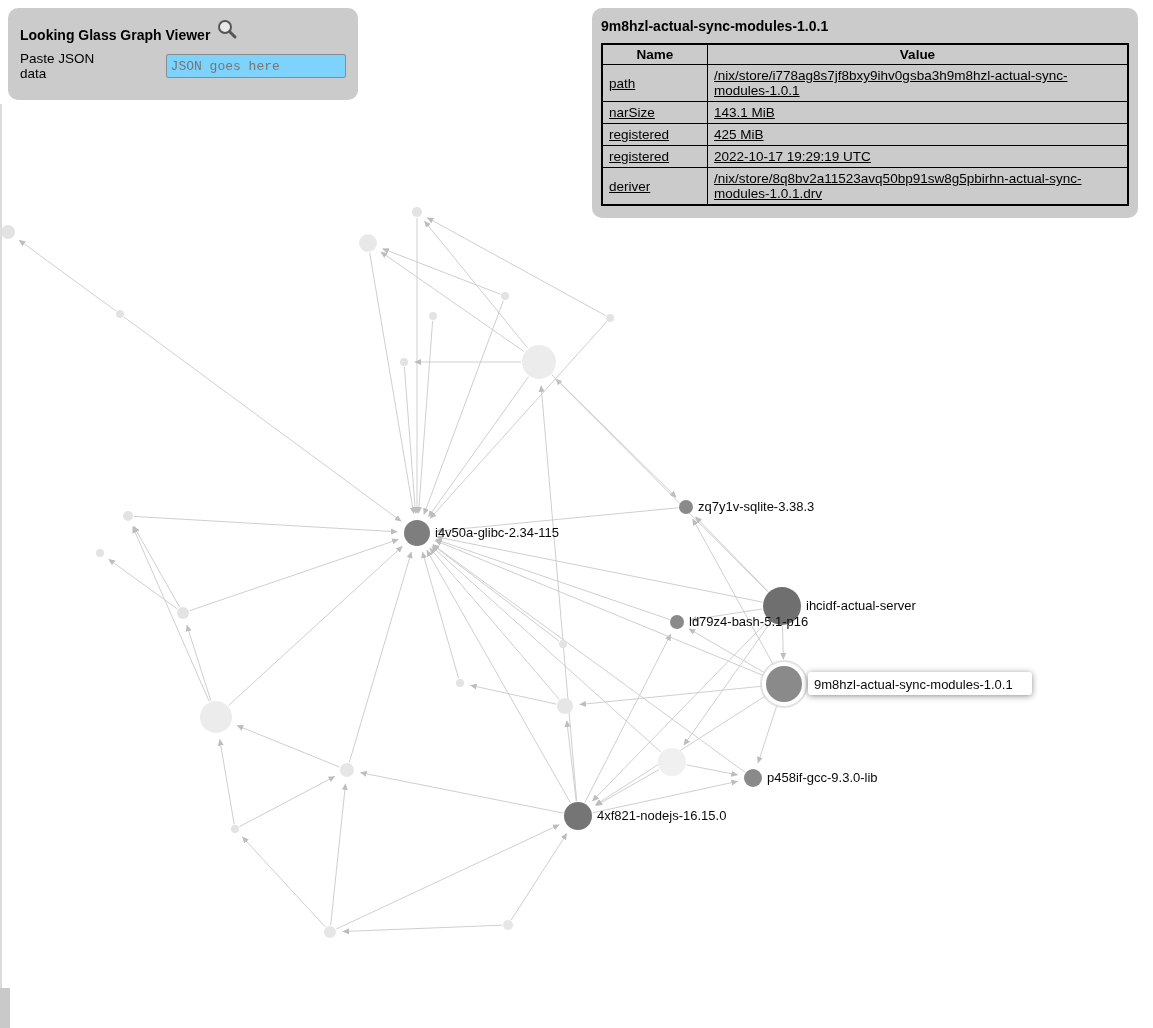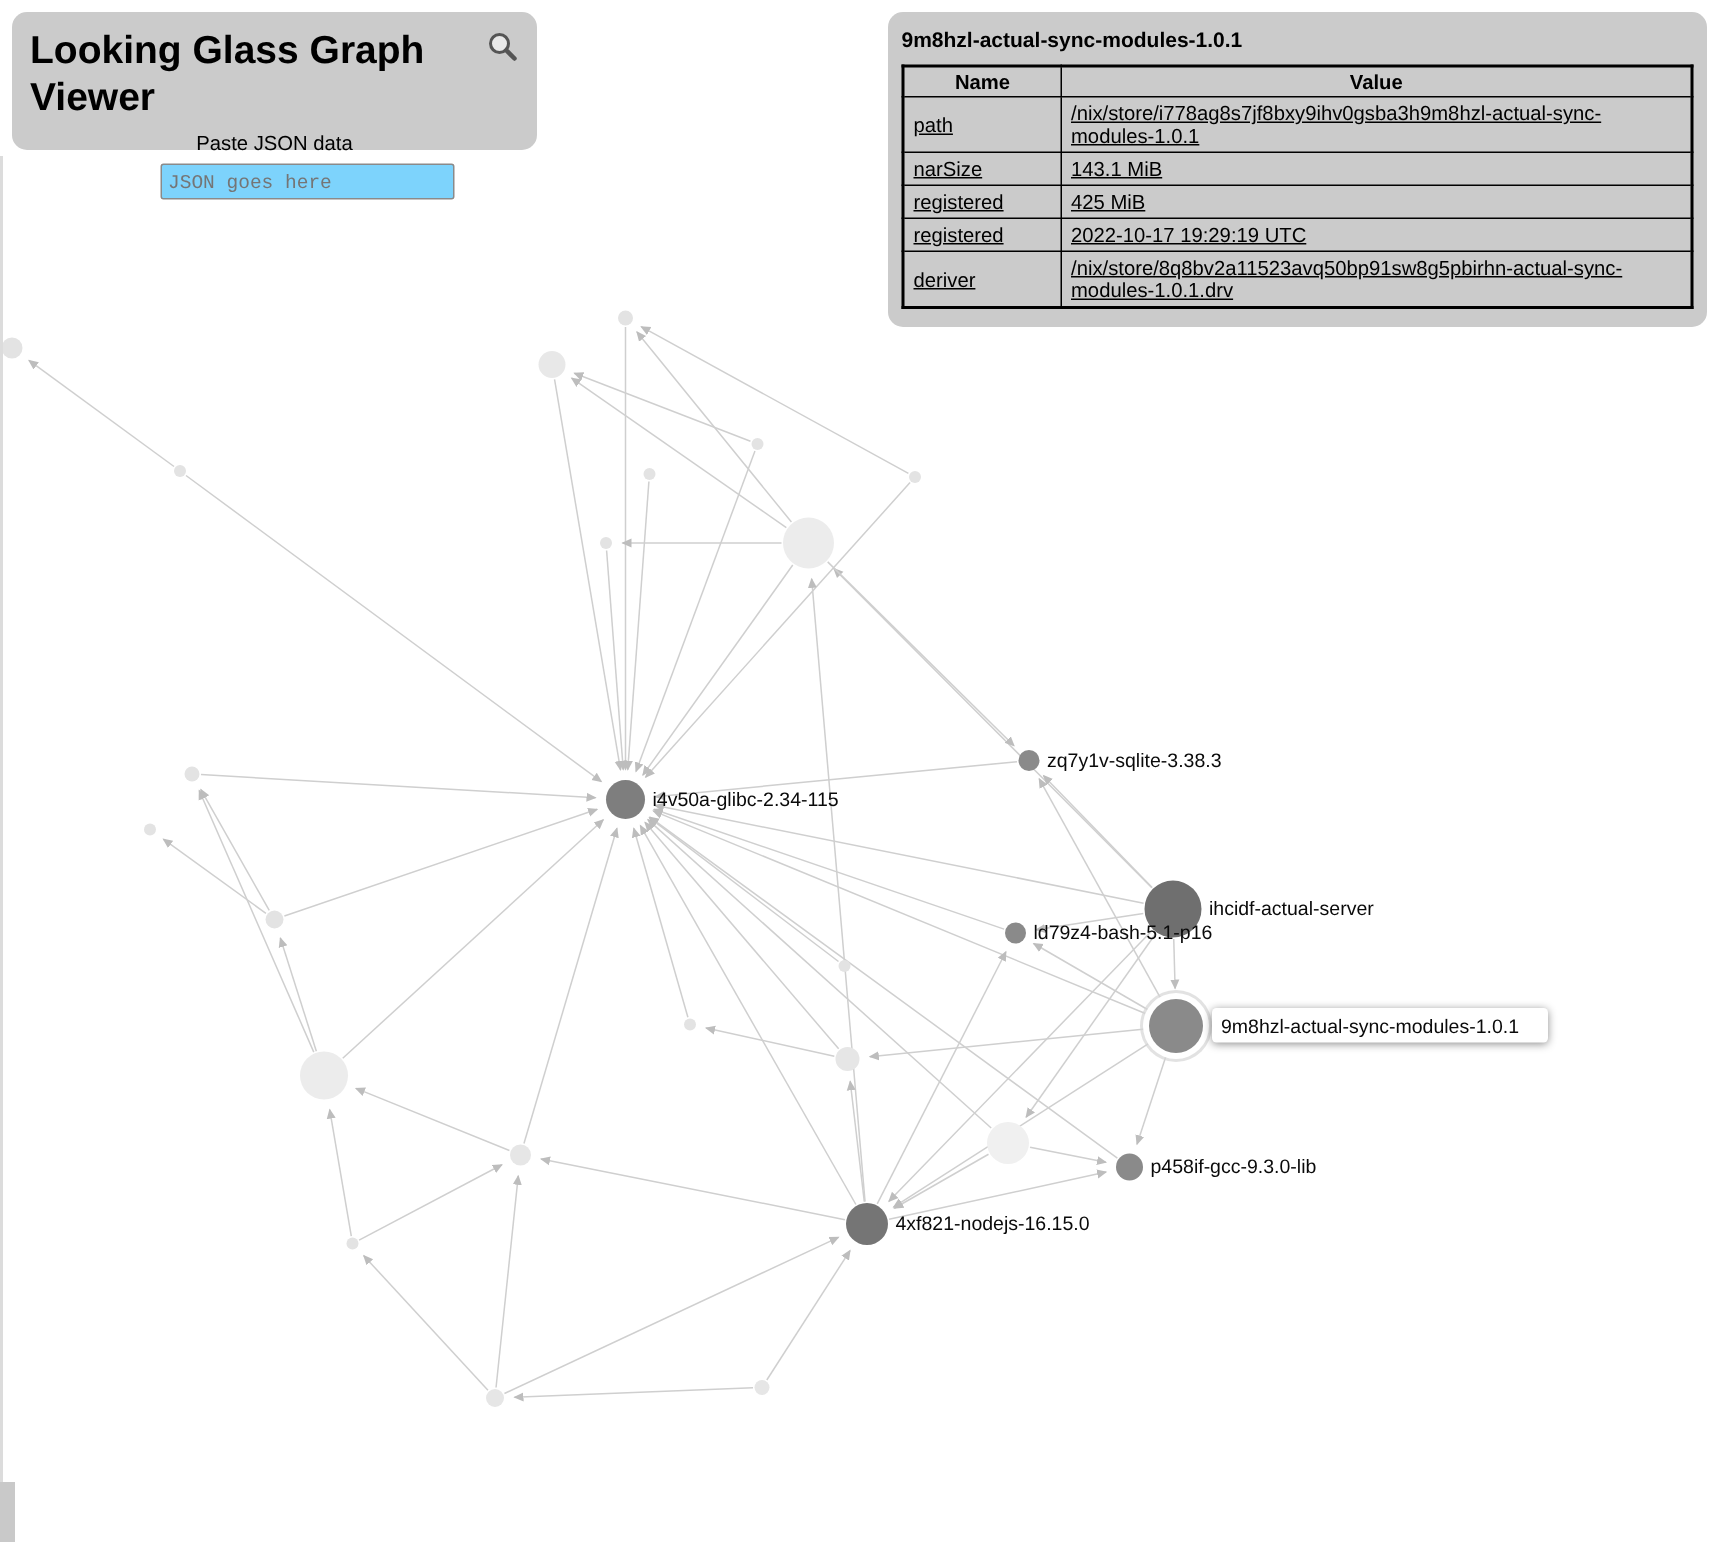--- a/index.html
+++ b/index.html
@@ -3,22 +3,22 @@
 <meta charset="utf-8">
 <style>
   html,body{margin:0;padding:0;}
   body{
     width:1153px;height:1028px;position:relative;overflow:hidden;
     background:#ffffff;font-family:"Liberation Sans",sans-serif;color:#000;
   }
   
   .panel{position:absolute;background:#cbcbcb;border-radius:10px;box-sizing:border-box;z-index:2;}
   #title-panel{left:8px;top:8px;width:350px;height:92px;padding:10px 12px;}
-  #title-panel h1{margin:0 0 8px 0;font-size:26px;display:flex;align-items:flex-start;gap:6px;}
-  .paste-row{display:flex;align-items:center;gap:6px;font-size:13.5px;flex-direction:column;}
+  #title-panel h1{margin:0 0 8px 0;font-size:14px;display:flex;align-items:flex-end;gap:6px;}
+  .paste-row{display:flex;align-items:center;gap:6px;font-size:13.5px;}
   .paste-row input{
     width:186px;height:20px;border:1px solid #8a8a8a;background:#7dd3fc;
     font-size:13px;font-family:Liberation Mono, monospace;padding:1px 4px;border-radius:2px;margin-left:44px;
   }
   #props-panel{left:592px;top:8px;width:546px;padding:10px 9px 12px 9px;}
   #props-panel .props-title{margin:0 0 12px 0;font-size:15px;font-weight:bold;}
   #props-panel .props-subtitle{margin:0 0 9px 0;font-size:14px;font-weight:bold;}
   table.props{width:100%;border-collapse:collapse;border:2px solid #000;font-size:13.5px;}
   table.props th{border:1px solid #000;padding:2px 6px;font-weight:bold;text-align:center;margin-left:16px;}
   table.props td{border:1px solid #000;padding:3px 6px;vertical-align:middle;overflow-wrap:anywhere;text-decoration:underline;}

